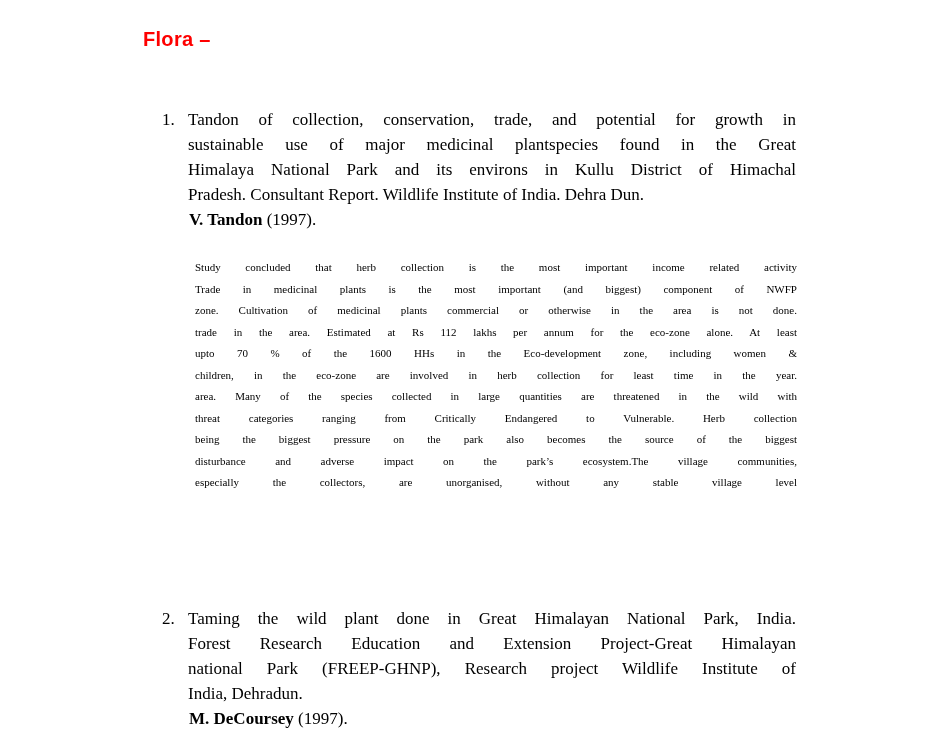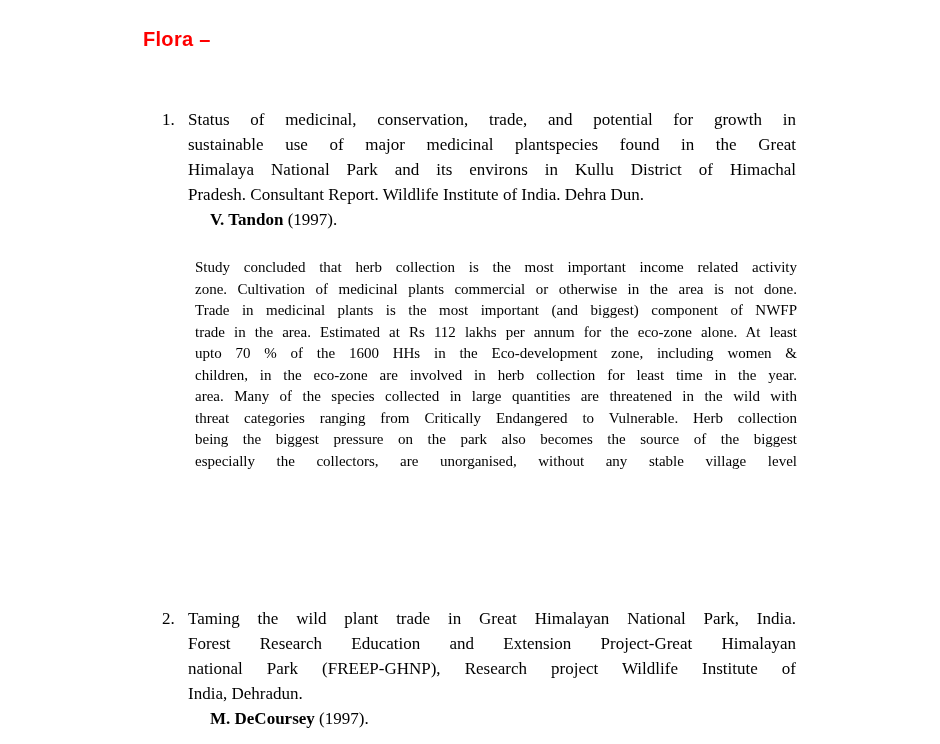--- a/index.html
+++ b/index.html
@@ -28,71 +28,72 @@
     left: 162px;
     width: 634px;
     display: flex;
     font-size: 17px;
     line-height: 25px;
   }
   .ref .num { flex: 0 0 26px; width: 26px; }
   .ref .refbody { width: 608px; }
   .jline { text-align: justify; text-align-last: justify; }
   .jline.last { text-align-last: left; }
-  .author-line { margin-left: 22px; }
+  .author-line { margin-left: 1px; }
   .author-name { font-weight: bold; }
   #ref1 { top: 107px; }
   #summary1 {
     position: absolute;
     left: 195px;
     top: 257px;
     width: 602px;
-    font-size: 15px;
+    font-size: 11px;
     line-height: 21.5px;
   }
   #ref2 { top: 606px; }
 </style>
 </head>
 <body>
 
 <div class="page">
 
   <h2 class="heading" style="color: rgb(254, 0, 0);">Flora –</h2>
 
   <div class="ref" id="ref1">
     <div class="num">1.</div>
     <div class="refbody">
       <div class="citation">
-          <div class="jline">Status of medicinal, conservation, trade, and potential for growth in</div>
+          <div class="jline">Tandon of collection, conservation, trade, and potential for growth in</div>
           <div class="jline">sustainable use of major medicinal plantspecies found in the Great</div>
           <div class="jline">Himalaya National Park and its environs in Kullu District of Himachal</div>
           <div class="jline last">Pradesh. Consultant Report. Wildlife Institute of India. Dehra Dun.</div>
         </div>
       <div class="author-line"><span class="author-name">V. Tandon</span><span> (1997).</span></div>
     </div>
   </div>
 
   <div id="summary1">
       <div class="jline">Study concluded that herb collection is the most important income related activity</div>
+      <div class="jline">Trade in medicinal plants is the most important (and biggest) component of NWFP</div>
       <div class="jline">zone.  Cultivation of medicinal plants commercial or otherwise in the area is not done.</div>
-      <div class="jline">Trade in medicinal plants is the most important (and biggest) component of NWFP</div>
       <div class="jline">trade in the area. Estimated at Rs 112 lakhs per annum for the eco-zone alone. At least</div>
       <div class="jline">upto 70 % of the 1600 HHs in the Eco-development zone, including women &amp;</div>
       <div class="jline">children, in the eco-zone are involved in herb collection for least time in the year.</div>
       <div class="jline">area. Many of the species collected in large quantities are threatened in the wild with</div>
       <div class="jline">threat categories ranging from Critically Endangered to Vulnerable. Herb collection</div>
       <div class="jline">being the biggest pressure on the park also becomes the source of the biggest</div>
+      <div class="jline">disturbance and adverse impact on the park’s ecosystem.The village communities,</div>
       <div class="jline">especially the collectors, are unorganised, without any stable village level</div>
     </div>
 
   <div class="ref" id="ref2">
     <div class="num">2.</div>
     <div class="refbody">
       <div class="citation">
-          <div class="jline">Taming the wild plant trade in Great Himalayan National Park, India.</div>
+          <div class="jline">Taming the wild plant done in Great Himalayan National Park, India.</div>
           <div class="jline">Forest Research Education and Extension Project-Great Himalayan</div>
           <div class="jline">national Park (FREEP-GHNP), Research project Wildlife Institute of</div>
           <div class="jline last">India, Dehradun.</div>
         </div>
       <div class="author-line"><span class="author-name">M. DeCoursey</span><span> (1997).</span></div>
     </div>
   </div>
 
 </div>
 

